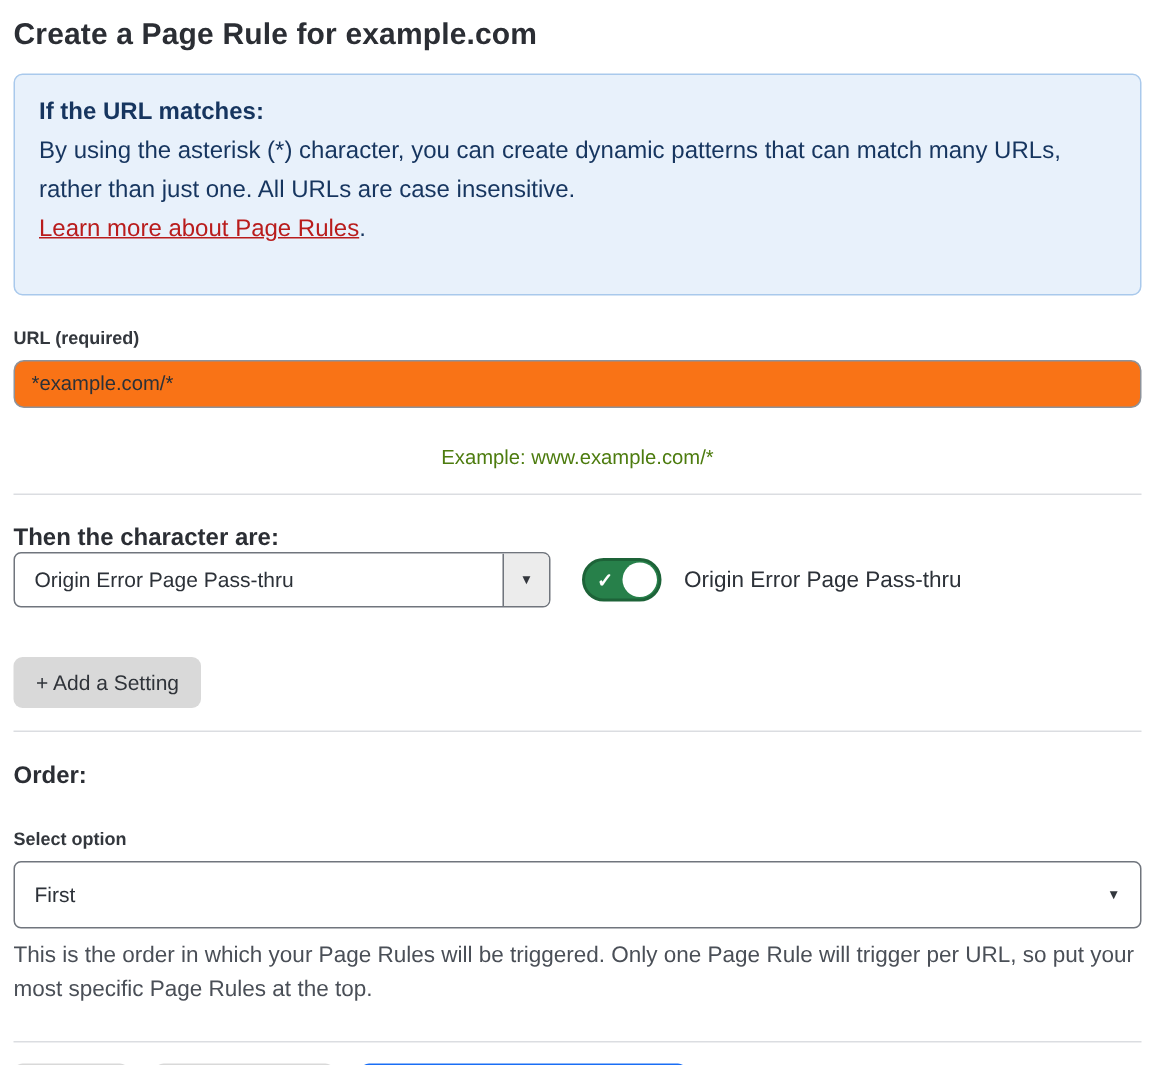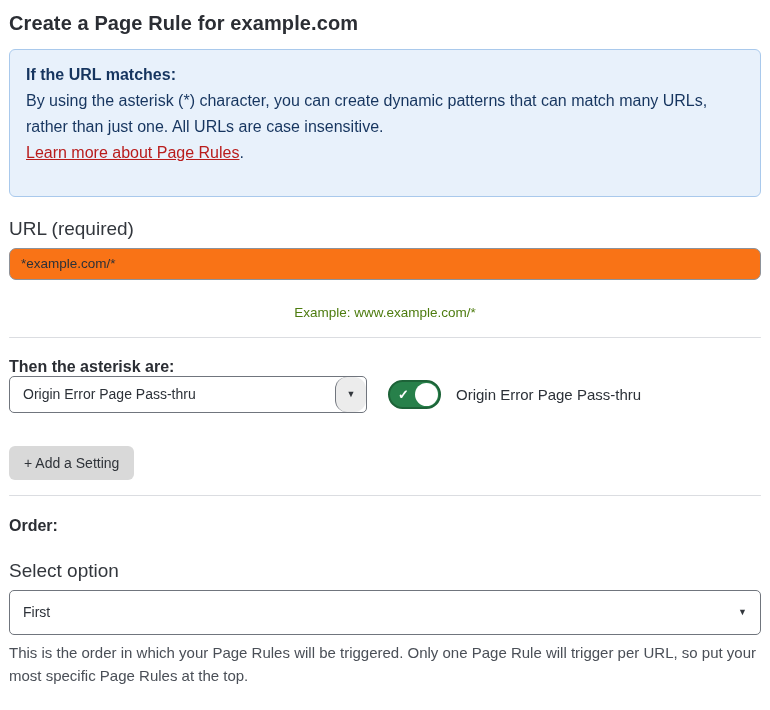--- a/index.html
+++ b/index.html
@@ -1,15 +1,15 @@
 <!DOCTYPE html>
 <html><head>
 <meta charset="utf-8">
 <style>
-  * { box-sizing: border-box; border-radius: 12px; }
+  * { box-sizing: border-box; }
   html, body {
     margin: 0;
     background: #ffffff;
     font-family: "Liberation Sans", sans-serif;
     color: #2c3138;
   }
   .page {
     width: 770px;
     height: 710px;
     padding: 0 9px;
@@ -35,23 +35,24 @@
     font-weight: bold;
     margin: 0;
   }
   .info-box-body { margin: 0; }
   .info-link {
     color: #b91c1c;
     text-decoration: underline;
     cursor: pointer;
   }
   .field-label {
-    font-size: 19px;
+    font-size: 12px;
     color: #33373d;
     margin: 21px 0 8px;
+    font-weight: bold;
   }
   .text-input {
     display: block;
     width: 100%;
     height: 32px;
     border: 1px solid #8d929a;
     border-radius: 7px;
     padding: 0 11px;
     font-size: 13.5px;
     font-family: "Liberation Sans", sans-serif;
@@ -223,21 +224,21 @@
     <p class="info-box-body">By using the asterisk (*) character, you can create dynamic patterns that can match many URLs, rather than just one. All URLs are case insensitive.</p>
     <p class="info-box-body"><a class="info-link">Learn more about Page Rules</a><span>.</span></p>
   </div>
 
   <div class="field-label">URL (required)</div>
   <input class="text-input" type="text" value="*example.com/*" style="">
   <div class="input-helper">Example: www.example.com/*</div>
 
   <hr class="divider divider-url">
 
-  <h2 class="section-heading">Then the asterisk are:</h2>
+  <h2 class="section-heading">Then the character are:</h2>
 
 
   <div class="setting-row">
     <div class="select-composite">
       <div class="select-composite-text">Origin Error Page Pass-thru</div>
       <div class="select-composite-arrow">
         <span>▼</span>
       </div>
     </div>
     <div class="toggle">

